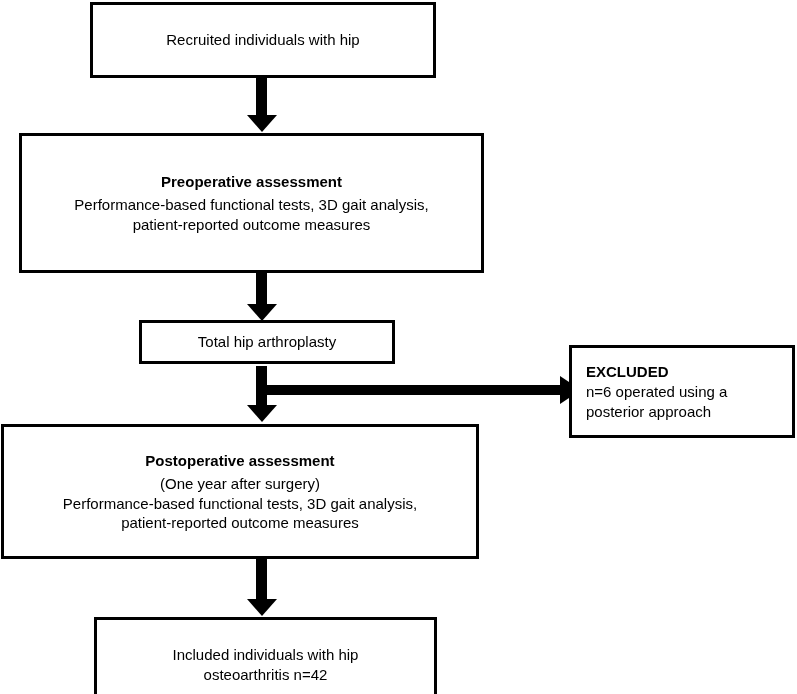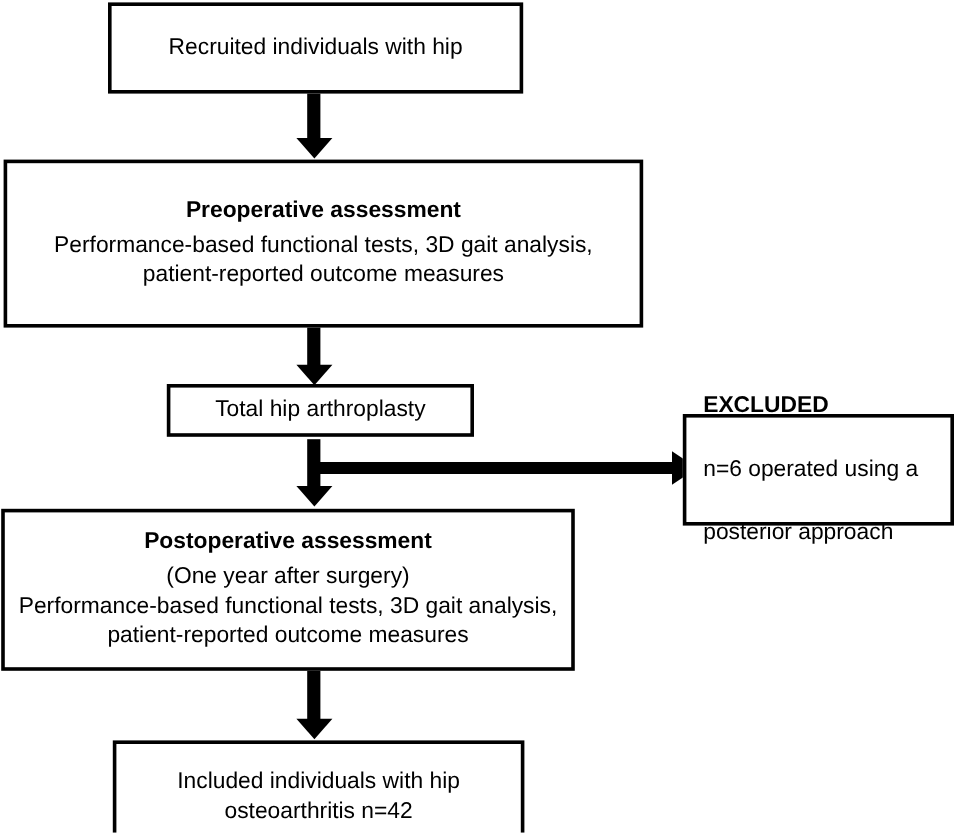--- a/index.html
+++ b/index.html
@@ -21,40 +21,39 @@
   .node {
     position: absolute;
     box-sizing: border-box;
     border: 3px solid #000000;
     background: #ffffff;
     display: flex;
     flex-direction: column;
     align-items: center;
     justify-content: center;
     text-align: center;
-    font-size: 19px;
+    font-size: 15px;
     line-height: 1.30;
     color: #000000;
   }
   .node .line { display: block; white-space: nowrap; }
   .node .title {
     font-weight: bold;
     margin-bottom: 4px;
   }
   .node.left-align {
     align-items: flex-start;
     text-align: left;
     padding-left: 14px;
-    gap: 28px;
   }
   .node.left-align .title { margin-bottom: 1px; }
 
   
   #node-recruited   { left: 90px;  top: 2px;   width: 346px; height: 76px; }
-  #node-preop       { left: 3px;   top: 133px; width: 533px; height: 140px; }
+  #node-preop       { left: 19px;   top: 133px; width: 465px; height: 140px; }
   #node-tha         { left: 139px; top: 320px; width: 256px; height: 44px; }
   #node-excluded    { left: 569px; top: 345px; width: 226px; height: 93px; }
   #node-postop      { left: 1px;   top: 424px; width: 478px; height: 135px; }
   #node-included    { left: 94px;  top: 617px; width: 343px; height: 95px; }
 
   
   .arrow-v {
     position: absolute;
     width: 11px;
     background: #000000;

